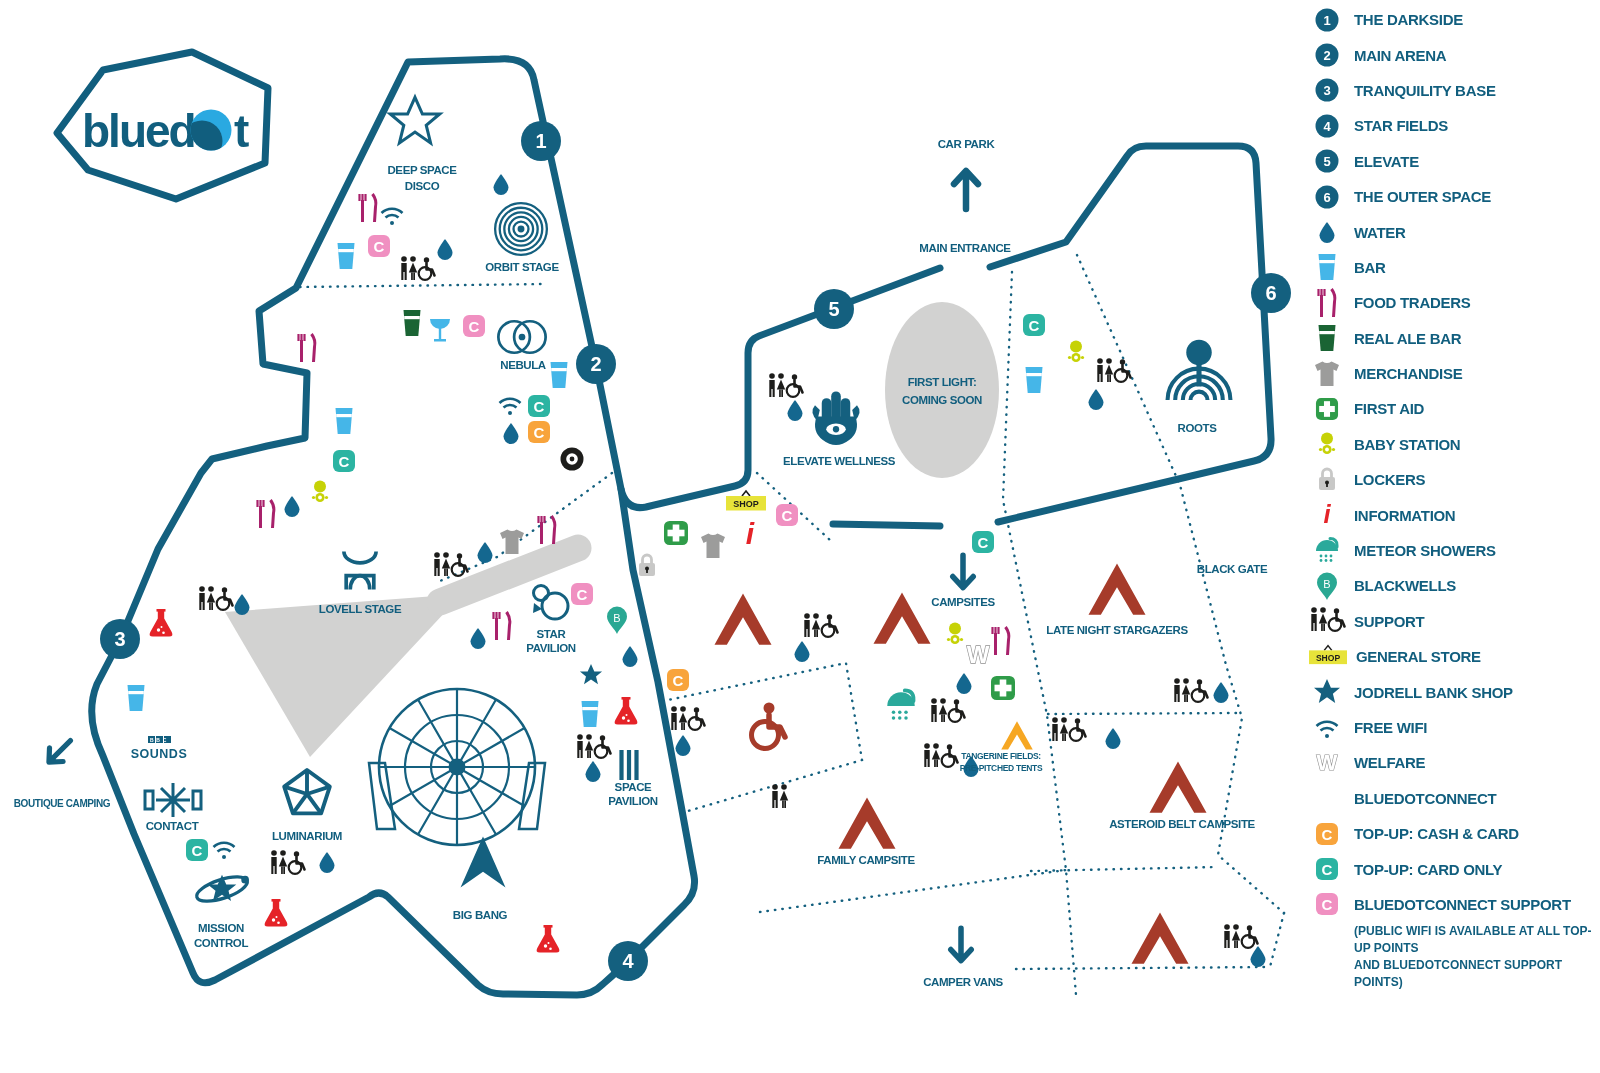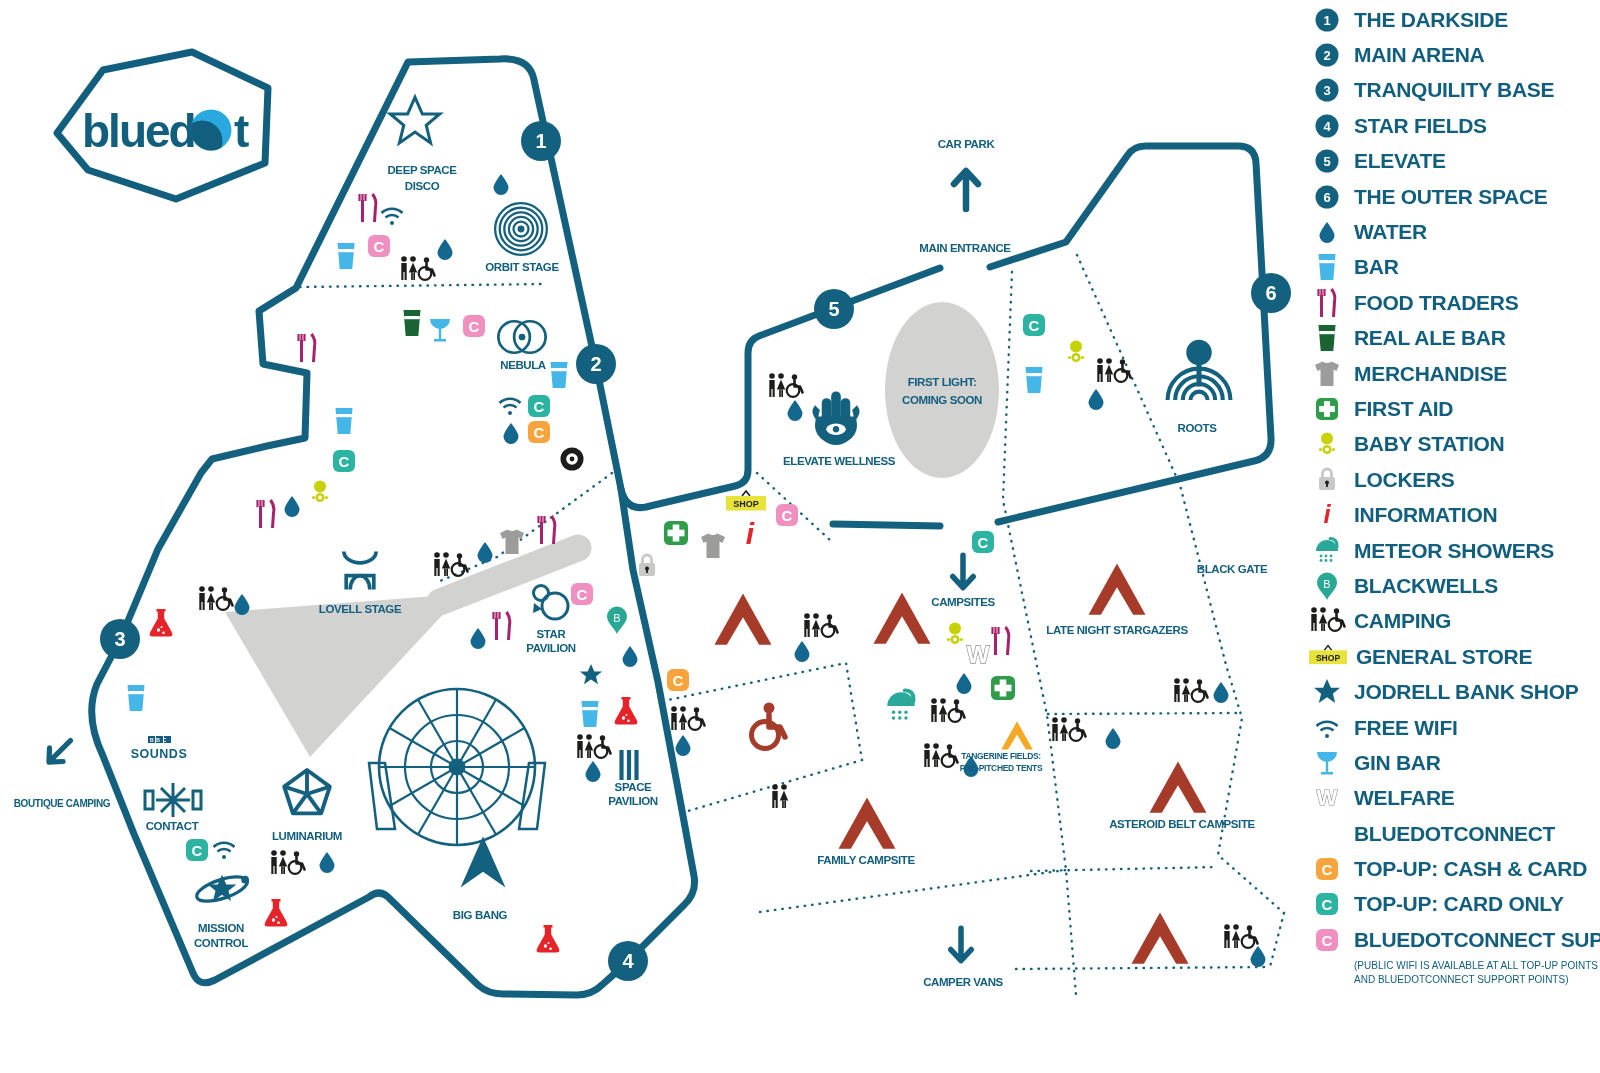--- a/index.html
+++ b/index.html
@@ -8,24 +8,24 @@
   #mapsvg{position:absolute;left:0;top:0;display:block;}
   svg text{font-family:"Liberation Sans",sans-serif;}
   .mlab{font-size:11.5px;font-weight:700;fill:#115e7e;text-anchor:middle;letter-spacing:-0.4px;}
   .mlab-sm{font-size:10px;}
   .mlab-xs{font-size:8.5px;letter-spacing:-0.3px;}
   .numt{fill:#fff;font-weight:700;font-size:20px;text-anchor:middle;}
   .lnumt{fill:#fff;font-weight:700;font-size:13px;text-anchor:middle;}
   #legend{position:absolute;left:1306px;top:2px;width:292px;}
   .lrow{display:flex;align-items:center;height:35.4px;gap:6px;}
   .lic{flex:0 0 42px;display:flex;justify-content:center;align-items:center;}
-  .llab{font-weight:700;font-size:21px;color:#115e7e;letter-spacing:-0.3px;white-space:nowrap;}
+  .llab{font-weight:700;font-size:15px;color:#115e7e;letter-spacing:-0.3px;white-space:nowrap;}
   .lheader .llab{}
   .lspacer{flex:0 0 42px;}
-  .lfoot{margin-left:48px;font-size:10px;font-weight:400;color:#115e7e;line-height:1.4;margin-top:1px;}
+  .lfoot{margin-left:48px;font-size:12px;font-weight:700;color:#115e7e;line-height:1.4;margin-top:1px;}
 </style>
 </head>
 <body>
 
 <div id="stage">
 <svg id="mapsvg" width="1300" height="1073" viewBox="0 0 1300 1073">
   <defs>
     <path id="ic-drop" d="M0,-10 C0,-10 -7.5,-0.5 -7.5,3.5 a7.5,7.5 0 0 0 15,0 C7.5,-0.5 0,-10 0,-10 Z" fill="#14678f"></path>
     <g id="ic-food" stroke="#a8216b" fill="none">
       <path d="M-8.5,-14 v7 M-5.5,-14 v7 M-2.5,-14 v7" stroke-width="2.2"></path>
@@ -617,21 +617,21 @@
           </svg>
         </span>
         <span class="llab">BLACKWELLS</span>
       </div>
   <div class="lrow">
         <span class="lic">
           <svg width="40" height="30" viewBox="-20 -15 40 30">
             <use href="#ic-wc"></use>
           </svg>
         </span>
-        <span class="llab">CAMPING</span>
+        <span class="llab">SUPPORT</span>
       </div>
   <div class="lrow">
         <span class="lic">
           <svg width="44" height="30" viewBox="-22 -15 44 30">
             <use href="#ic-shop" transform="scale(0.95)"></use>
           </svg>
         </span>
         <span class="llab">GENERAL STORE</span>
       </div>
   <div class="lrow">
@@ -642,28 +642,20 @@
         </span>
         <span class="llab">JODRELL BANK SHOP</span>
       </div>
   <div class="lrow">
         <span class="lic">
           <svg width="40" height="30" viewBox="-20 -15 40 30">
             <use href="#ic-wifi"></use>
           </svg>
         </span>
         <span class="llab">FREE WIFI</span>
-      </div>
-  <div class="lrow">
-        <span class="lic">
-          <svg width="40" height="30" viewBox="-20 -15 40 30">
-            <use href="#ic-gin"></use>
-          </svg>
-        </span>
-        <span class="llab">GIN BAR</span>
       </div>
   <div class="lrow">
         <span class="lic">
           <svg width="40" height="30" viewBox="-20 -15 40 30">
             <use href="#ic-welf" transform="scale(0.92)"></use>
           </svg>
         </span>
         <span class="llab">WELFARE</span>
       </div>
   <div class="lrow lheader">

